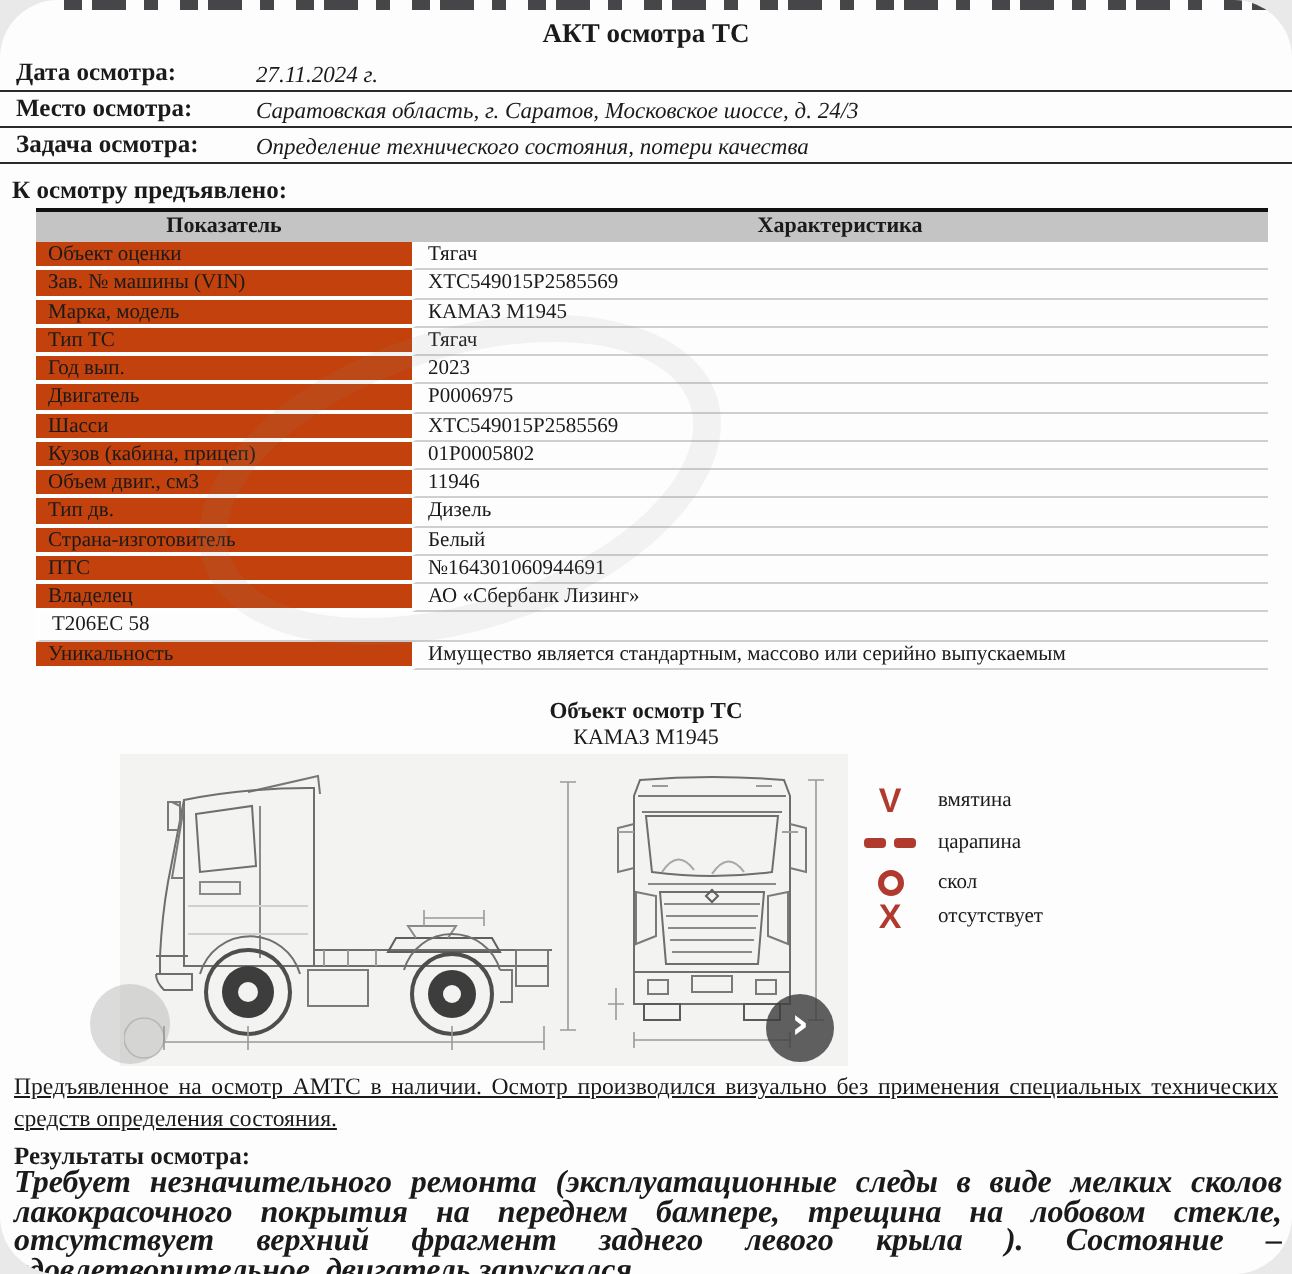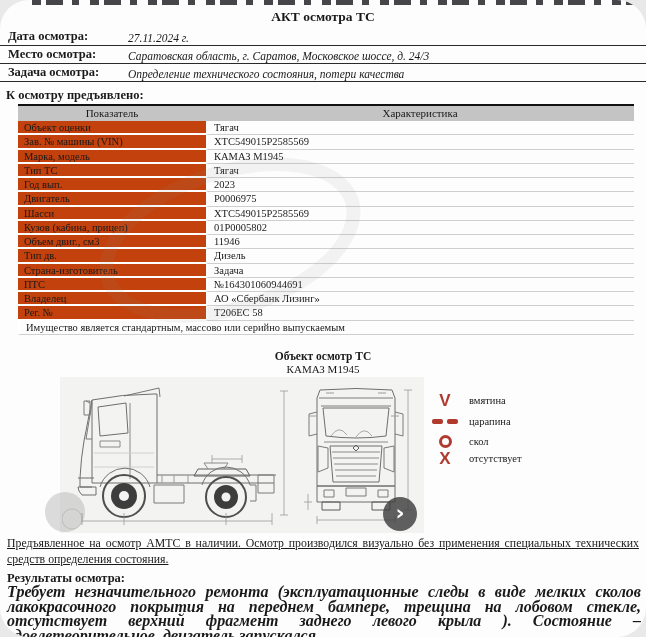--- a/index.html
+++ b/index.html
@@ -28,21 +28,21 @@
   }
   .info-label { font-weight:bold; font-size:12.5px; width:108px; flex:none;margin-top:20px; }
   .info-value { font-style:italic; font-size:11.5px; padding-left:12px; white-space:nowrap; }
   .sec-heading {
     position:absolute; top:88px; left:6px; right:4px;
     font-weight:bold; font-size:12.5px; padding-bottom:2px;
   }
   
   .vtable { position:absolute; top:104px; left:18px; width:616px; border-top:2px solid #111; }
   .trow { display:flex; height:14.25px; }
-  .trow.head { height:15px; background:#c4c4c4; font-weight:normal; }
+  .trow.head { height:15px; background:#c4c4c4; font-weight:bold; }
   .trow.head .tcell-l, .trow.head .tcell-r { background:transparent; text-align:center; border:0; padding:0; }
   .tcell-l {
     width:188px; flex:none; background:#c2410c; border-bottom:2px solid #fff;
     font-size:10.5px; line-height:12px; padding:1px 4px 0 6px; overflow:hidden; white-space:nowrap;
   }
   .tcell-r {
     flex:1; border-left:2px solid #fff; border-bottom:1px solid #cfcfcf;
     font-size:10.5px; line-height:12.5px; padding:1px 4px 0 6px; overflow:hidden; white-space:nowrap;
   }
   .trow.head .tcell-l, .trow.head .tcell-r { font-size:11px; line-height:15px; }
@@ -156,35 +156,35 @@
     <div class="trow">
         <div class="tcell-l">Объем двиг., см3</div>
         <div class="tcell-r">11946</div>
       </div>
     <div class="trow">
         <div class="tcell-l">Тип дв.</div>
         <div class="tcell-r">Дизель</div>
       </div>
     <div class="trow">
         <div class="tcell-l">Страна-изготовитель</div>
-        <div class="tcell-r">Задача</div>
+        <div class="tcell-r">Белый</div>
       </div>
     <div class="trow">
         <div class="tcell-l">ПТС</div>
         <div class="tcell-r">№164301060944691</div>
       </div>
     <div class="trow">
         <div class="tcell-l">Владелец</div>
         <div class="tcell-r">АО «Сбербанк Лизинг»</div>
       </div>
     <div class="trow">
-        <div class="tcell-l">Рег. №</div>
         <div class="tcell-r">Т206ЕС 58</div>
       </div>
     <div class="trow">
+        <div class="tcell-l">Уникальность</div>
         <div class="tcell-r">Имущество является стандартным, массово или серийно выпускаемым</div>
       </div>
   </div>
 
   <div class="watermark"></div>
 
   <div class="ext-title">Объект осмотр ТС</div>
   <div class="ext-sub">КАМАЗ М1945</div>
 
   <div class="photo">

